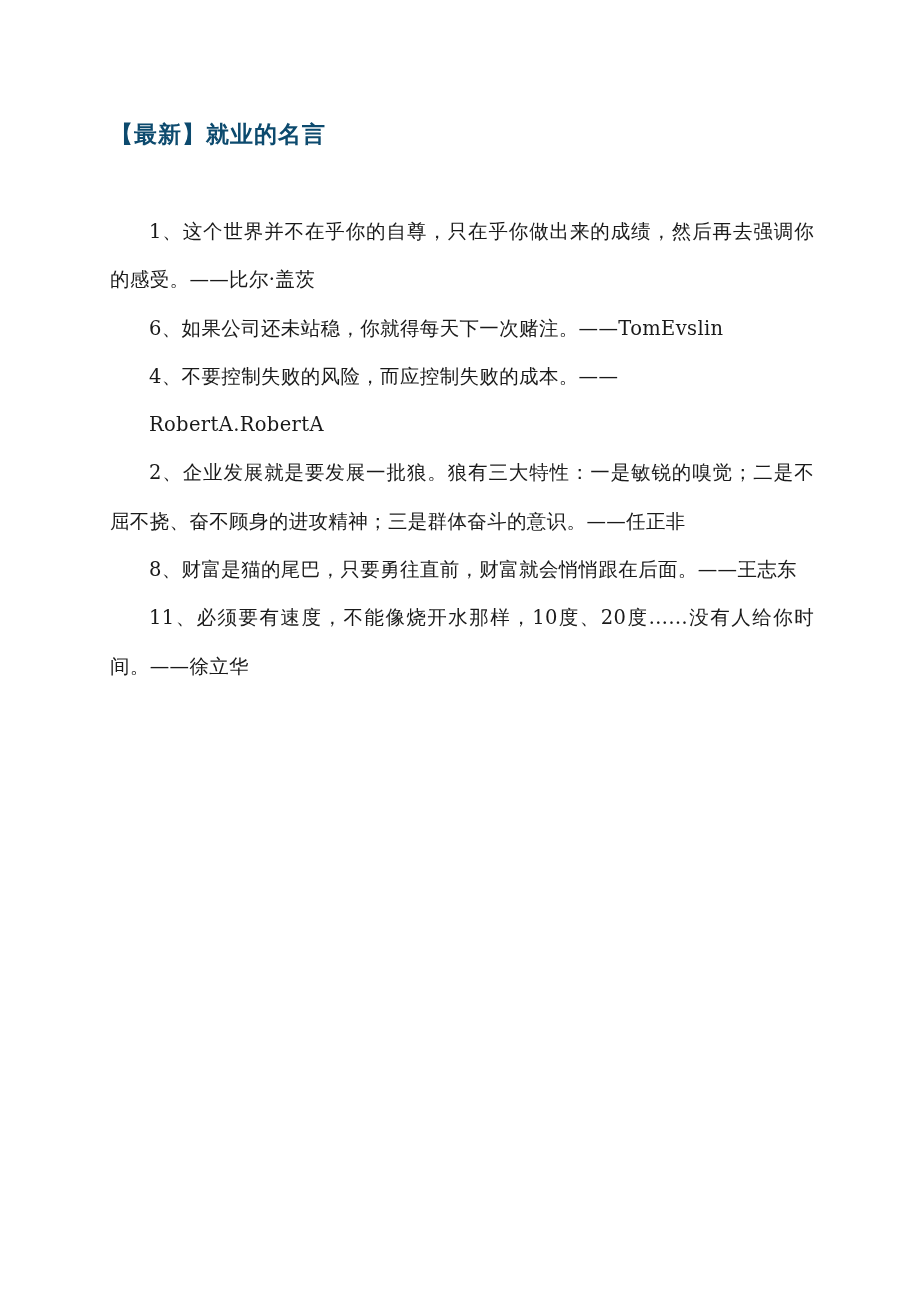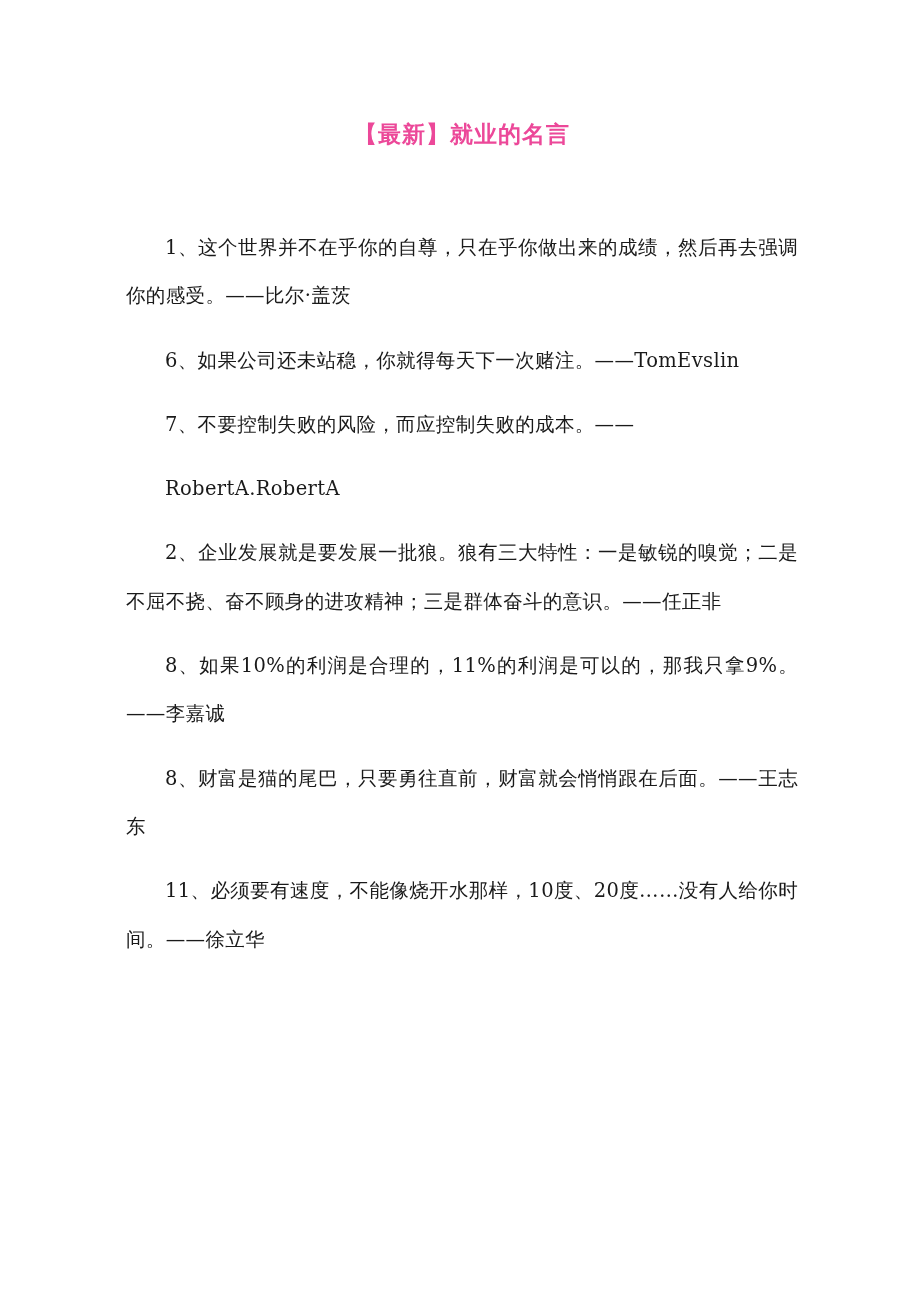--- a/index.html
+++ b/index.html
@@ -19,54 +19,52 @@
       position: absolute;
       left: 110px;
       top: 0;
       width: 704px;
     }
     .title {
       position: absolute;
       left: 0;
       width: 704px;
       top: 116px;
-      text-align: center;
       font-family: "DejaVu Sans", "Liberation Sans", sans-serif;
       font-size: 23px;
       font-weight: bold;
-      color: #ec4899;
+      color: #0c4a6e;
       letter-spacing: 1px;
       line-height: 36px;
     }
     .body {
       position: absolute;
       left: 0;
       top: 208px;
       width: 704px;
     }
     .para {
-      margin: 16px;
+      margin: 0;
       font-size: 19.5px;
       line-height: 48.3px;
       text-indent: 2em;
       text-align: justify;
       text-align-last: left;
       letter-spacing: 0.35px;
       word-break: break-all;
     }
   </style>
 </head>
 <body>
 
 <div class="page">
   <div class="title">【最新】就业的名言</div>
 
   <div class="body">
     <p class="para"><span>1、这个世界并不在乎你的自尊，只在乎你做出来的成绩，然后再去强调你的感受。——比尔·盖茨</span></p>
     <p class="para"><span>6、如果公司还未站稳，你就得每天下一次赌注。——TomEvslin</span></p>
-    <p class="para"><span>7、不要控制失败的风险，而应控制失败的成本。——</span></p>
+    <p class="para"><span>4、不要控制失败的风险，而应控制失败的成本。——</span></p>
     <p class="para"><span>RobertA.RobertA</span></p>
     <p class="para"><span>2、企业发展就是要发展一批狼。狼有三大特性：一是敏锐的嗅觉；二是不屈不挠、奋不顾身的进攻精神；三是群体奋斗的意识。——任正非</span></p>
-    <p class="para"><span>8、如果10%的利润是合理的，11%的利润是可以的，那我只拿9%。——李嘉诚</span></p>
     <p class="para"><span>8、财富是猫的尾巴，只要勇往直前，财富就会悄悄跟在后面。——王志东</span></p>
     <p class="para"><span>11、必须要有速度，不能像烧开水那样，10度、20度……没有人给你时间。——徐立华</span></p>
   </div>
 </div>
 
 </body></html>

